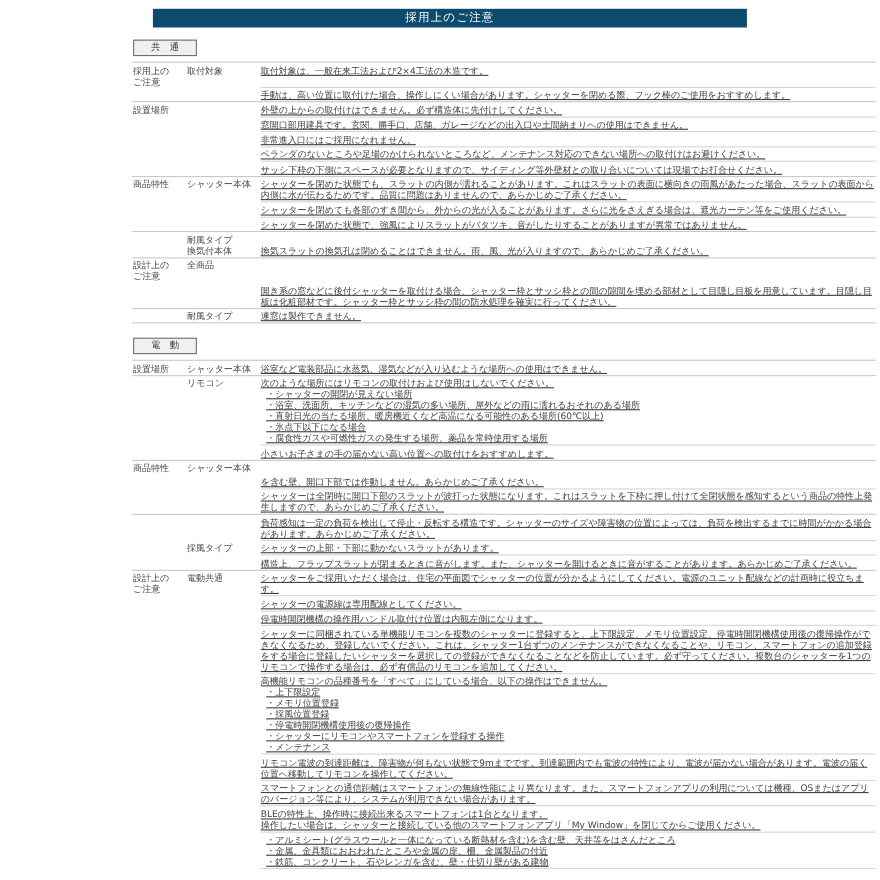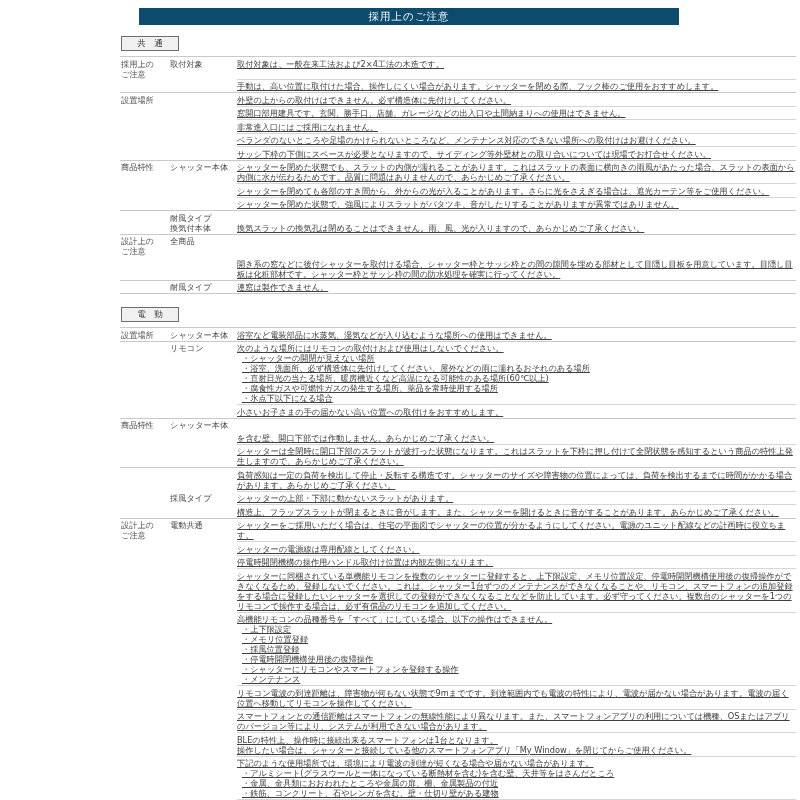--- a/index.html
+++ b/index.html
@@ -150,24 +150,24 @@
             <div class="c3">
               <div class="line">浴室など電装部品に水蒸気、湿気などが入り込むような場所への使用はできません。</div>
             </div>
           </div>
           <div class="row">
             <div class="c1"></div>
             <div class="c2">リモコン</div>
             <div class="c3">
               <div class="line">次のような場所にはリモコンの取付けおよび使用はしないでください。</div>
               <div class="line bullet">・シャッターの開閉が見えない場所</div>
-              <div class="line bullet">・浴室、洗面所、必ず構造体に先付けしてください、屋外などの雨に濡れるおそれのある場所</div>
+              <div class="line bullet">・浴室、洗面所、キッチンなどの湿気の多い場所、屋外などの雨に濡れるおそれのある場所</div>
               <div class="line bullet">・直射日光の当たる場所、暖房機近くなど高温になる可能性のある場所(60℃以上)</div>
+              <div class="line bullet">・氷点下以下になる場合</div>
               <div class="line bullet">・腐食性ガスや可燃性ガスの発生する場所、薬品を常時使用する場所</div>
-              <div class="line bullet">・氷点下以下になる場合</div>
             </div>
           </div>
           <div class="row fw">
             <div class="c1"></div>
             <div class="c2"></div>
             <div class="c3">
               <div class="line">小さいお子さまの手の届かない高い位置への取付けをおすすめします。</div>
             </div>
           </div>
           <div class="row">
@@ -270,21 +270,20 @@
             <div class="c2"></div>
             <div class="c3">
               <div class="line">BLEの特性上、操作時に接続出来るスマートフォンは1台となります。</div>
               <div class="line">操作したい場合は、シャッターと接続している他のスマートフォンアプリ「My Window」を閉じてからご使用ください。</div>
             </div>
           </div>
           <div class="row">
             <div class="c1"></div>
             <div class="c2"></div>
             <div class="c3">
-              <div class="line">下記のような使用場所では、環境により電波の到達が短くなる場合や届かない場合があります。</div>
               <div class="line bullet">・アルミシート(グラスウールと一体になっている断熱材を含む)を含む壁、天井等をはさんだところ</div>
               <div class="line bullet">・金属、金具類におおわれたところや金属の扉、柵、金属製品の付近</div>
               <div class="line bullet">・鉄筋、コンクリート、石やレンガを含む、壁・仕切り壁がある建物</div>
             </div>
           </div>
         </div>
       </div>
     </div>
 </div>
 

